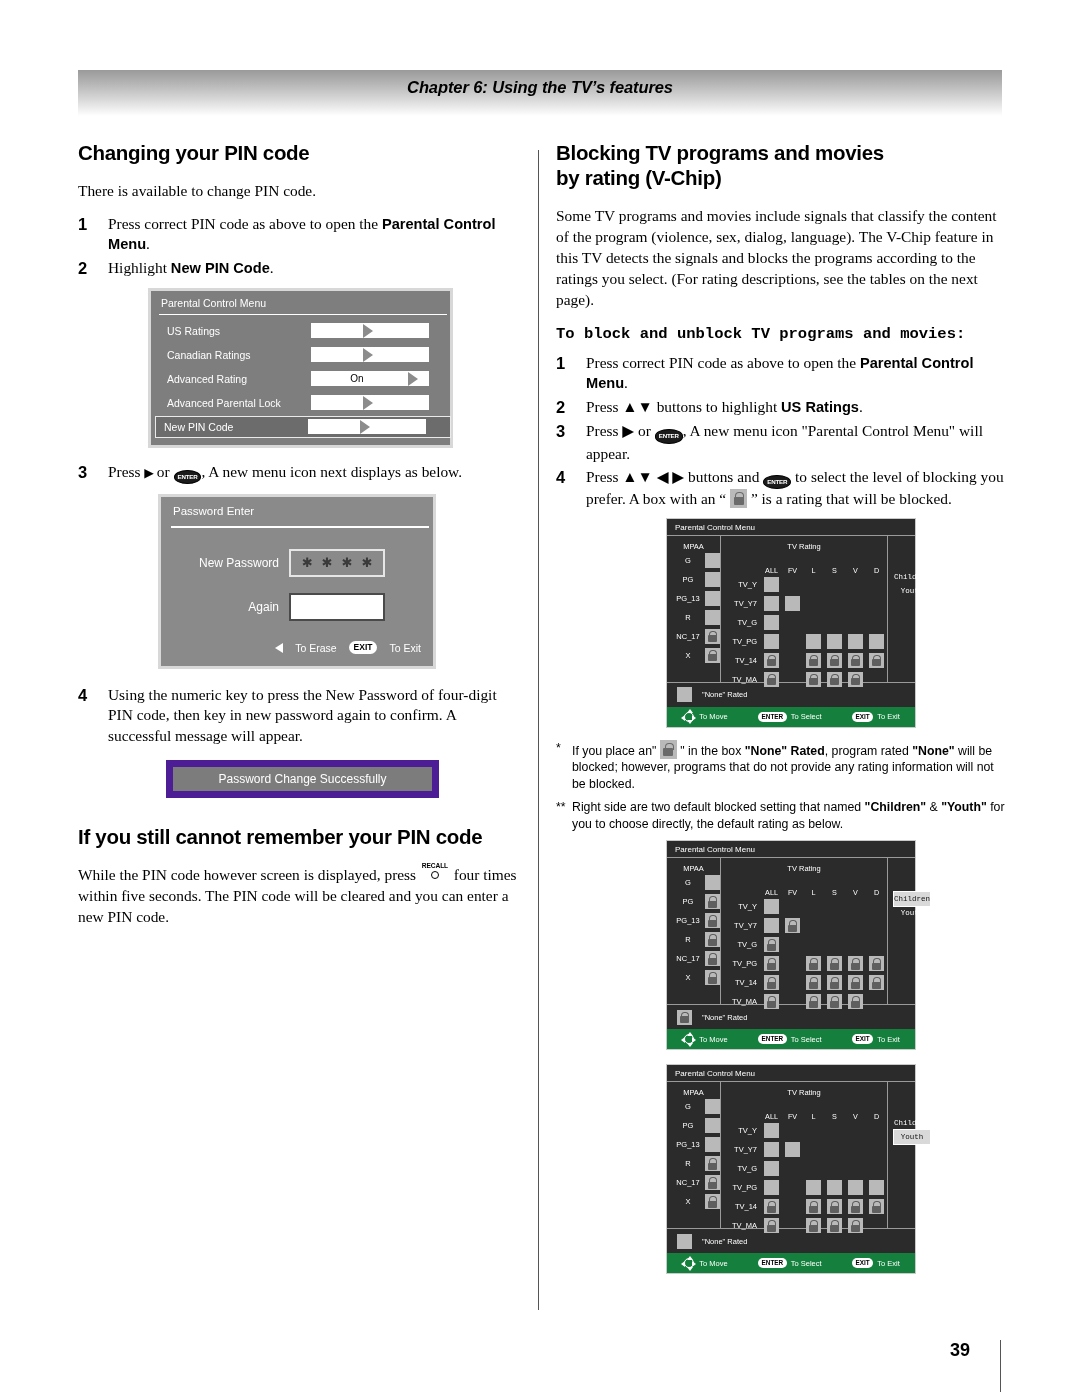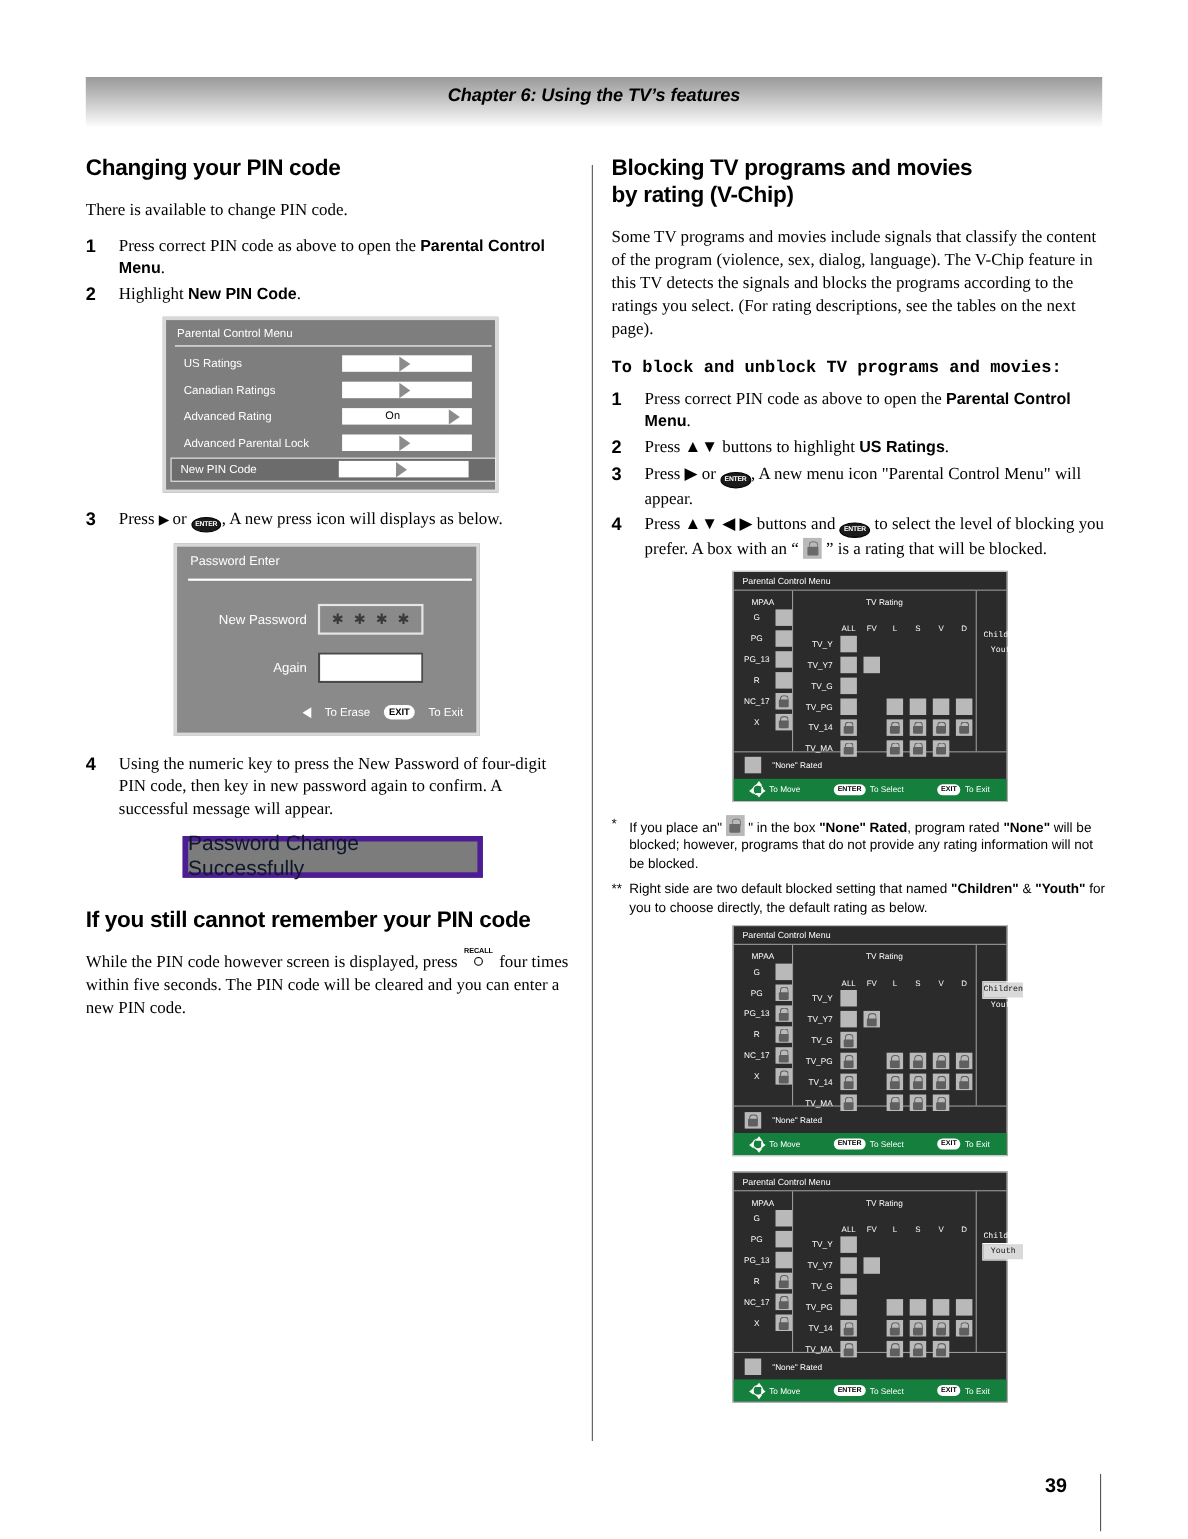--- a/index.html
+++ b/index.html
@@ -162,23 +162,23 @@
   .pill {
     display:inline-block; background:#fff; color:#000; border-radius:7px;
     font-weight:bold; font-size:8.5px; padding:1px 5px; line-height:1.25;
     font-family:"Liberation Sans", sans-serif;
   }
   .tri-left { width:0;height:0;border-right:8px solid #fff;border-top:5px solid transparent;border-bottom:5px solid transparent; }
 
   
   .banner {
     margin:14px 0 0 88px; width:273px; height:38px;
-    background:#7c7c7c; border:5px solid #4c1d95;
+    background:#7c7c7c; border:7px solid #4c1d95;
     display:flex; align-items:center; justify-content:center;
-    color:#0f172a; font-family:"Liberation Sans", sans-serif; font-size:19px;
+    color:#ffffff; font-family:"Liberation Sans", sans-serif; font-size:12px;
   }
 
   
   .note {
     display:flex; font-family:"Liberation Sans", sans-serif;
     font-size:12.3px; line-height:1.34; margin-bottom:7px;
   }
   .note .mk { flex:0 0 16px; }
   .note .mk.dbl { flex:0 0 16px; }
   .note .bd { flex:1; }
@@ -311,21 +311,21 @@
       <div class="osd-row sel" style="top:126px;">
         <div class="lab">New PIN Code</div>
         <div class="val">
             <span class="tri" style="left:52px;top:0.5px;"></span>
           </div>
       </div>
     </div>
 
     <div class="step" style="margin-top:14px;">
       <div class="num">3</div>
-      <div class="txt"><span>Press </span><span class="arrow">▶</span> or <span class="k-enter">ENTER</span><span>, A new press icon will displays as below.</span></div>
+      <div class="txt"><span>Press </span><span class="arrow">▶</span> or <span class="k-enter">ENTER</span><span>, A new menu icon next displays as below.</span></div>
     </div>
 
     <div class="osd-pw">
       <div class="title">Password Enter</div>
       <div class="rule"></div>
 
       <div class="pw-line" style="top:52px; left:8px;">
         <div class="lab">New Password</div>
         <div class="pw-box">
           <span class="star">✱</span>

